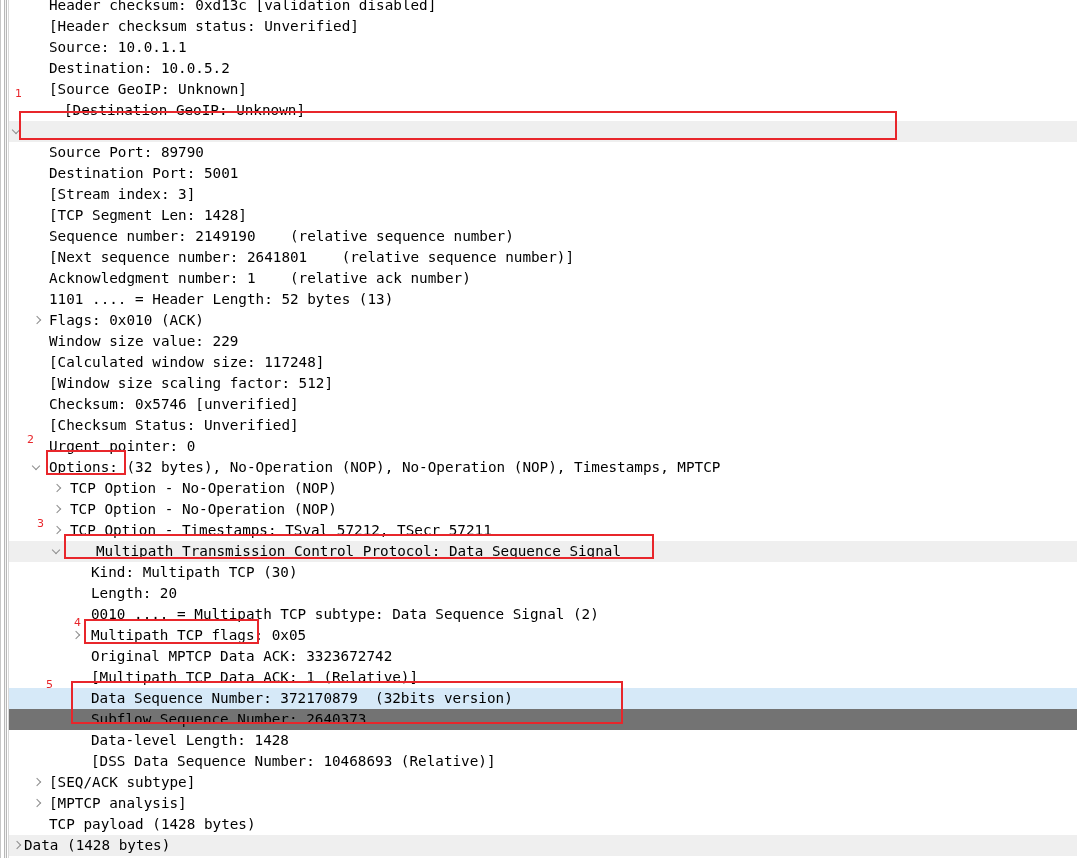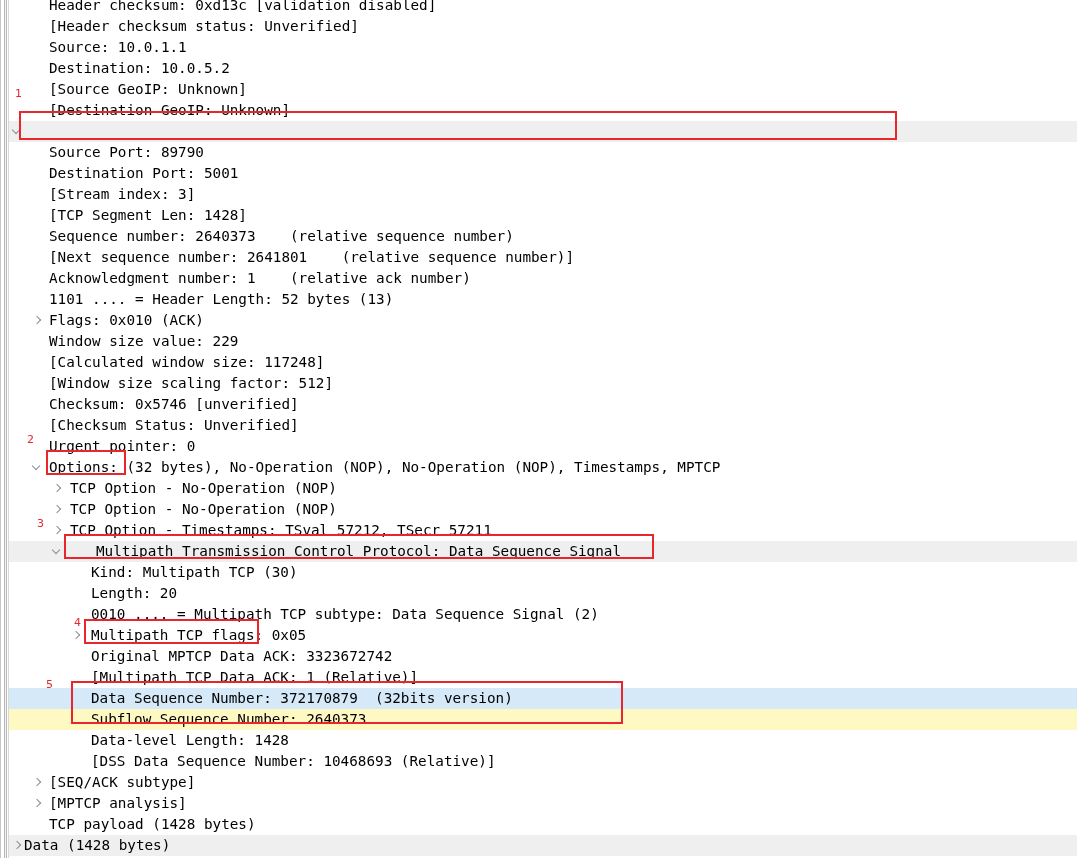--- a/index.html
+++ b/index.html
@@ -53,21 +53,21 @@
     white-space: pre;
     box-sizing: border-box;
   }
   .row .txt {
     position: absolute;
     top: 0;
     white-space: pre;
   }
   .row.hl-gray { background: #efefef; }
   .row.hl-blue-a { background: #d6e9f8; }
-  .row.hl-blue-b { background: #fef9c3; }
+  .row.hl-blue-b { background: #737373; }
 
   
   .chev {
     position: absolute;
     top: 0;
     width: 11px;
     height: 21px;
     color: #8a8a8a;
   }
   .chev i {
@@ -114,27 +114,27 @@
 <div id="left-gutter">
   <div class="bar"></div>
 </div>
 
 <div id="tree">
     <div class="row" style="top: -5px; position: absolute; left: 0px; width: 1077px;"><span class="txt" style="left: 49px;">Header checksum: 0xd13c [validation disabled]</span></div>
     <div class="row" style="top: 16px; position: absolute; left: 0px; width: 1077px;"><span class="txt" style="left: 49px;">[Header checksum status: Unverified]</span></div>
     <div class="row" style="top: 37px; position: absolute; left: 0px; width: 1077px;"><span class="txt" style="left: 49px;">Source: 10.0.1.1</span></div>
     <div class="row" style="top: 58px; position: absolute; left: 0px; width: 1077px;"><span class="txt" style="left: 49px;">Destination: 10.0.5.2</span></div>
     <div class="row" style="top: 79px; position: absolute; left: 0px; width: 1077px;"><span class="txt" style="left: 49px;">[Source GeoIP: Unknown]</span></div>
-    <div class="row" style="top: 100px; position: absolute; left: 0px; width: 1077px;"><span class="txt" style="left: 49px;">[Destination GeoIP: Unknown]</span></div>
+    <div class="row" style="top: 100px; position: absolute; left: 0px; width: 1077px;"><span class="txt" style="left: 64px;">[Destination GeoIP: Unknown]</span></div>
     <div class="row hl-gray" style="top: 121px; position: absolute; left: 0px; width: 1077px;"><span class="chev down" style="left: 13px;"><i></i></span></div>
     <div class="row" style="top: 142px; position: absolute; left: 0px; width: 1077px;"><span class="txt" style="left: 49px;">Source Port: 89790</span></div>
     <div class="row" style="top: 163px; position: absolute; left: 0px; width: 1077px;"><span class="txt" style="left: 49px;">Destination Port: 5001</span></div>
     <div class="row" style="top: 184px; position: absolute; left: 0px; width: 1077px;"><span class="txt" style="left: 49px;">[Stream index: 3]</span></div>
     <div class="row" style="top: 205px; position: absolute; left: 0px; width: 1077px;"><span class="txt" style="left: 49px;">[TCP Segment Len: 1428]</span></div>
-    <div class="row" style="top: 226px; position: absolute; left: 0px; width: 1077px;"><span class="txt" style="left: 49px;">Sequence number: 2640373    (relative sequence number)</span></div>
+    <div class="row" style="top: 226px; position: absolute; left: 0px; width: 1077px;"><span class="txt" style="left: 49px;">Sequence number: 2149190    (relative sequence number)</span></div>
     <div class="row" style="top: 247px; position: absolute; left: 0px; width: 1077px;"><span class="txt" style="left: 49px;">[Next sequence number: 2641801    (relative sequence number)]</span></div>
     <div class="row" style="top: 268px; position: absolute; left: 0px; width: 1077px;"><span class="txt" style="left: 49px;">Acknowledgment number: 1    (relative ack number)</span></div>
     <div class="row" style="top: 289px; position: absolute; left: 0px; width: 1077px;"><span class="txt" style="left: 49px;">1101 .... = Header Length: 52 bytes (13)</span></div>
     <div class="row" style="top: 310px; position: absolute; left: 0px; width: 1077px;"><span class="chev right" style="left: 33px;"><i></i></span><span class="txt" style="left: 49px;">Flags: 0x010 (ACK)</span></div>
     <div class="row" style="top: 331px; position: absolute; left: 0px; width: 1077px;"><span class="txt" style="left: 49px;">Window size value: 229</span></div>
     <div class="row" style="top: 352px; position: absolute; left: 0px; width: 1077px;"><span class="txt" style="left: 49px;">[Calculated window size: 117248]</span></div>
     <div class="row" style="top: 373px; position: absolute; left: 0px; width: 1077px;"><span class="txt" style="left: 49px;">[Window size scaling factor: 512]</span></div>
     <div class="row" style="top: 394px; position: absolute; left: 0px; width: 1077px;"><span class="txt" style="left: 49px;">Checksum: 0x5746 [unverified]</span></div>
     <div class="row" style="top: 415px; position: absolute; left: 0px; width: 1077px;"><span class="txt" style="left: 49px;">[Checksum Status: Unverified]</span></div>
     <div class="row" style="top: 436px; position: absolute; left: 0px; width: 1077px;"><span class="txt" style="left: 49px;">Urgent pointer: 0</span></div>

